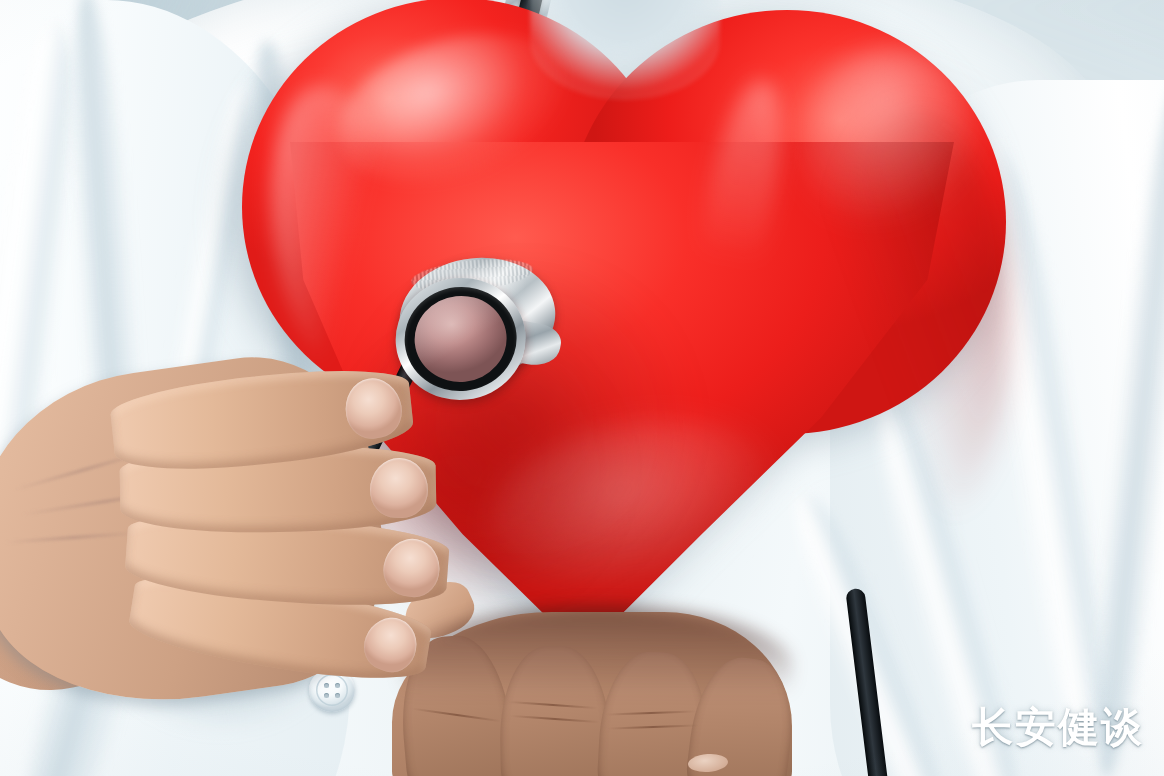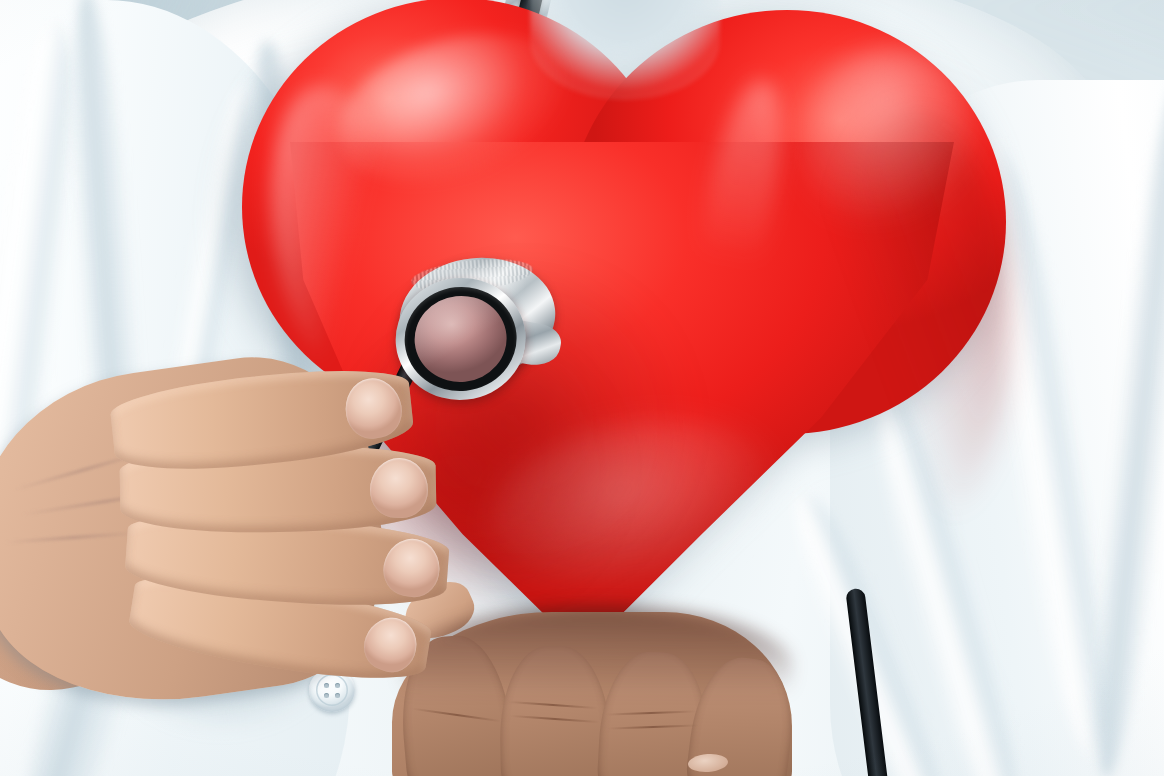--- a/index.html
+++ b/index.html
@@ -677,14 +677,15 @@
     <div class="crease c2"></div>
     <div class="crease c3"></div>
     <div class="crease c4"></div>
     <div class="crease c5"></div>
     <div class="crease c6"></div>
     <div class="crease c7"></div>
   </div>
 
   <div class="bg-vig"></div>
 
+  <div class="watermark">长安健谈</div>
 
 </div>
 
 </body></html>

